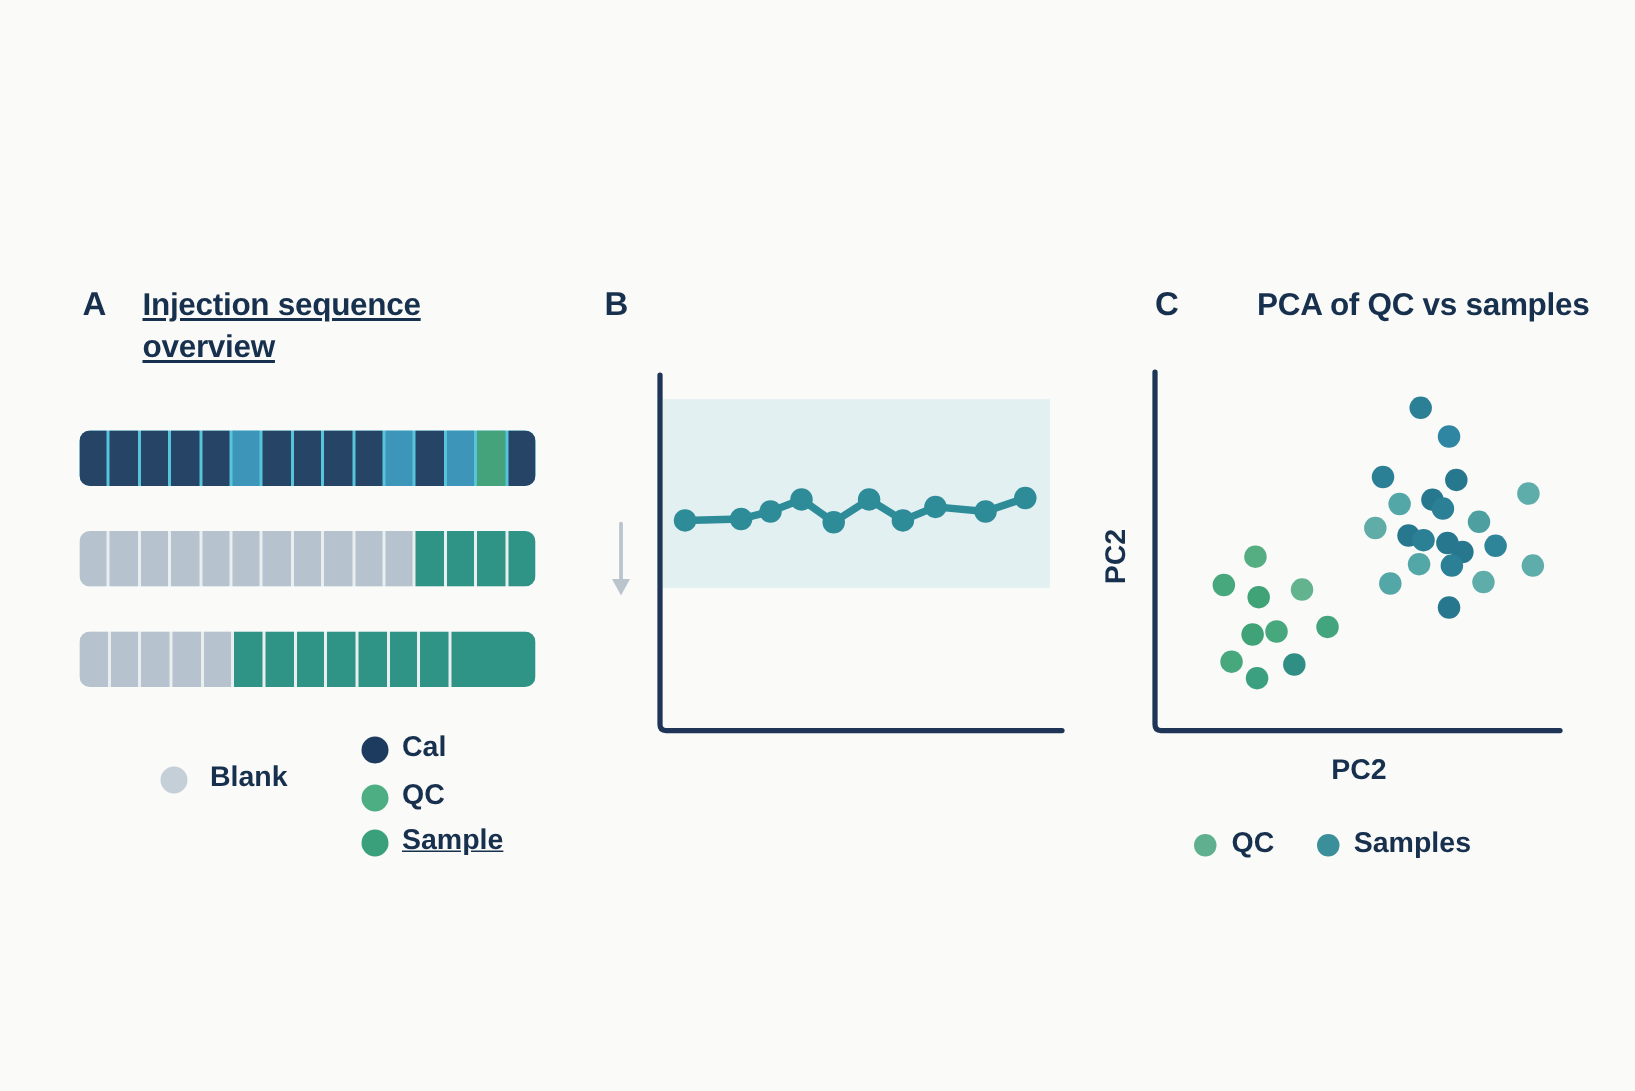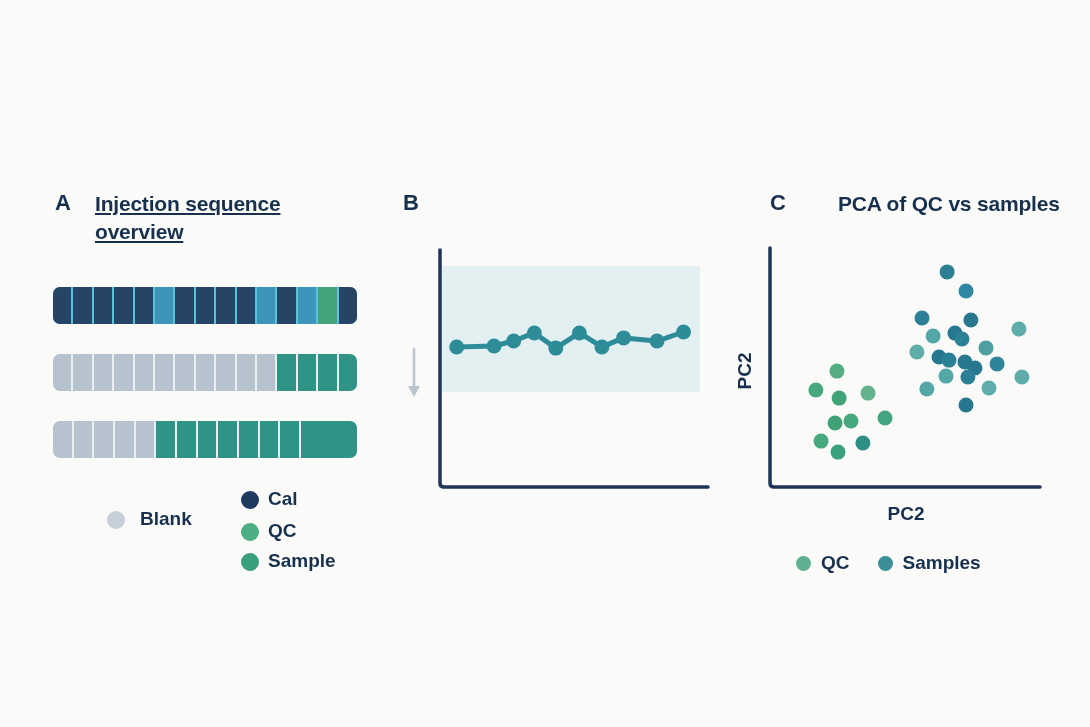--- a/index.html
+++ b/index.html
@@ -114,21 +114,21 @@
   <span class="legend-dot" style="left: 107px; top: 511px; width: 18px; height: 18px; background: rgb(197, 207, 216);"></span>
   <span class="legend-label" style="left:140px;top:508px;">Blank</span>
 
   <span class="legend-dot" style="left: 241px; top: 491px; width: 18px; height: 18px; background: rgb(29, 58, 95);"></span>
   <span class="legend-label" style="left:268px;top:488px;">Cal</span>
 
   <span class="legend-dot" style="left: 241px; top: 523px; width: 18px; height: 18px; background: rgb(76, 174, 130);"></span>
   <span class="legend-label" style="left:268px;top:520px;">QC</span>
 
   <span class="legend-dot" style="left: 241px; top: 553px; width: 18px; height: 18px; background: rgb(58, 160, 123);"></span>
-  <span class="legend-label" style="left:268px;top:550px;">Sample</span>
+  <span class="legend-label" style="left:268px;top:550px;text-decoration:underline;">Sample</span>
 
   <div class="panel-letter" style="left:403px;top:190px;">B</div>
 
   <svg id="svg-b" style="left:398px;top:246px;" width="320" height="250" viewBox="0 0 320 250">
     <rect id="b-band" x="43.855" y="20.115999999999985" width="258.11" height="125.84700000000001" fill="#e3f0f2"></rect>
     <g>
       <line id="b-arrow-line" x1="16" y1="103" x2="16" y2="142" stroke-width="2.5" stroke-linecap="round" stroke="#b9c4cd"></line>
       <polygon id="b-arrow-head" points="10,140 22,140 16,151" fill="#b9c4cd"></polygon>
     </g>
     <path id="b-axes" d="M 42 4 L 42 237 Q 42 241 46 241 L 310 241" fill="none" stroke-width="3.5" stroke-linecap="round" stroke="#1e3557"></path>

